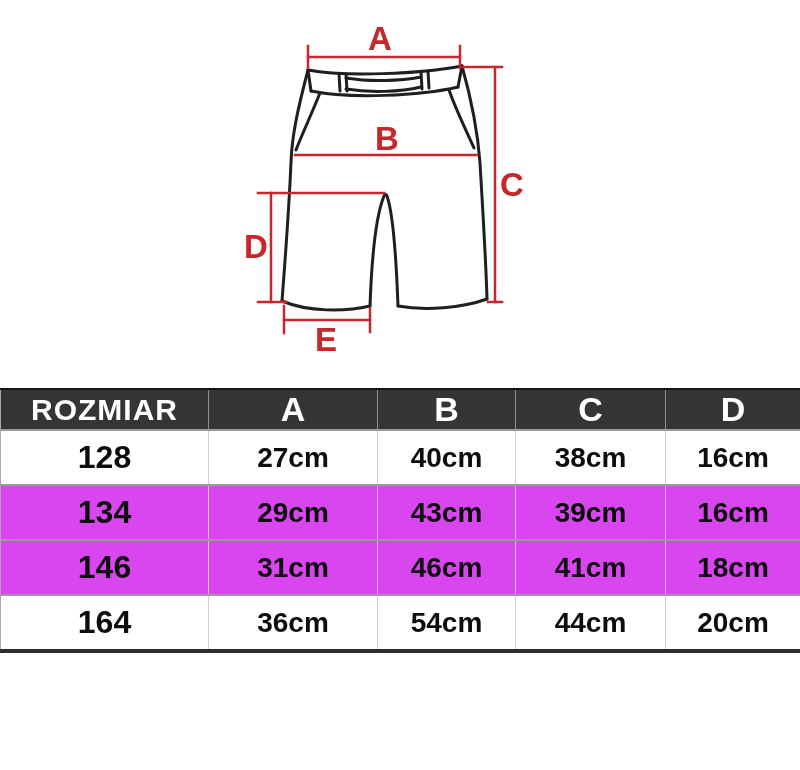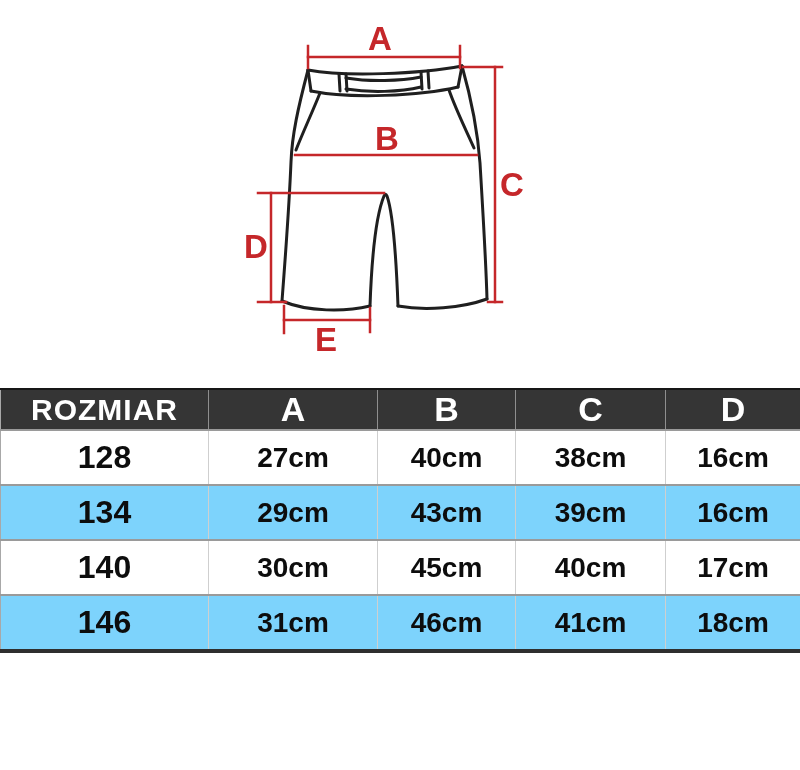--- a/index.html
+++ b/index.html
@@ -59,21 +59,21 @@
     font-size: 28px;
     border-left: 1px solid #cfcfcf;
     border-bottom: 2px solid #9a9a9a;
     background: #ffffff;
     padding: 8px;
   }
   table.size-table td:first-child {
     border-left: none;
     font-size: 32px;
   }
-  table.size-table tr.alt td { background: #7dd3fc; }
+  table.size-table tr.alt td { background: #d946ef; }
 </style>
 </head>
 <body>
 
 <div class="page">
 
   <div class="diagram-section">
     <svg width="800" height="388" viewBox="0 0 800 388">
 
       <g fill="none" stroke="#1f1f1f" stroke-width="3" stroke-linecap="round" stroke-linejoin="round">
@@ -164,30 +164,30 @@
         <td>38cm</td>
         <td>16cm</td>
       </tr>
       <tr class="alt">
         <td>134</td>
         <td>29cm</td>
         <td>43cm</td>
         <td>39cm</td>
         <td>16cm</td>
       </tr>
-      <tr>
-        <td>140</td>
-        <td>30cm</td>
-        <td>45cm</td>
-        <td>40cm</td>
-        <td>17cm</td>
-      </tr>
       <tr class="alt">
         <td>146</td>
         <td>31cm</td>
         <td>46cm</td>
         <td>41cm</td>
         <td>18cm</td>
       </tr>
+      <tr>
+        <td>164</td>
+        <td>36cm</td>
+        <td>54cm</td>
+        <td>44cm</td>
+        <td>20cm</td>
+      </tr>
     </tbody>
   </table>
 
 </div>
 
 </body></html>

